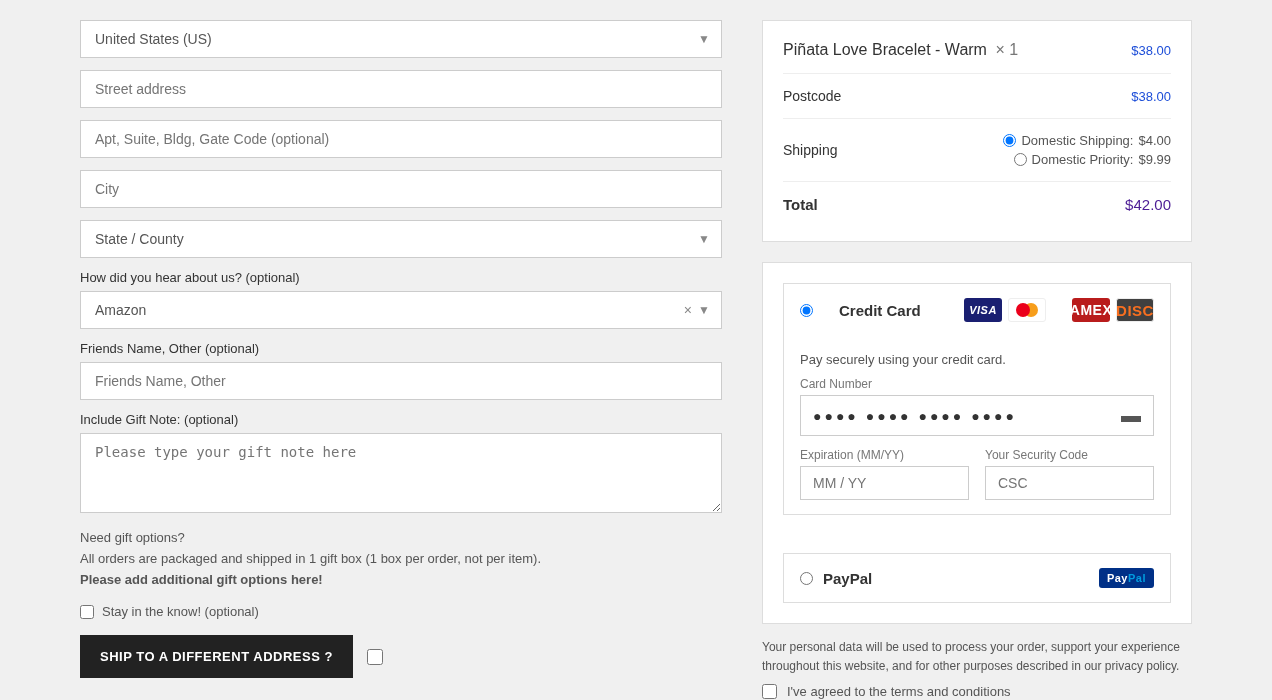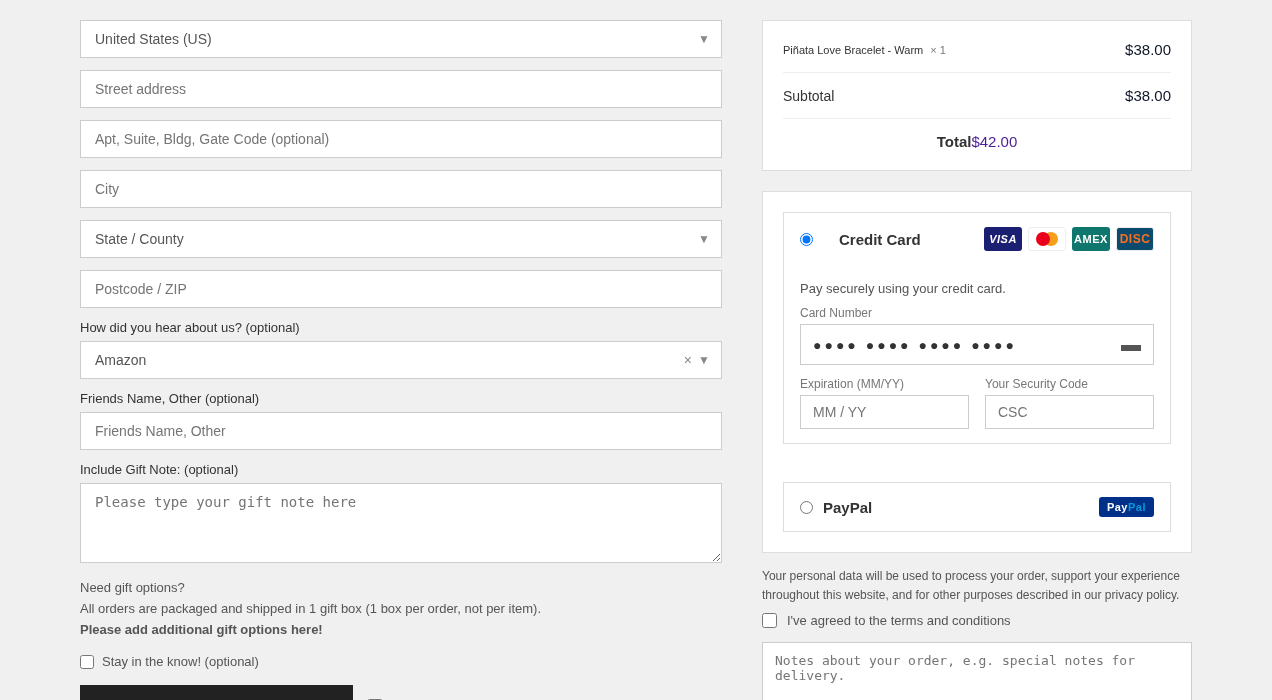--- a/index.html
+++ b/index.html
@@ -163,31 +163,30 @@
     .order-row {
       display: flex;
       justify-content: space-between;
       align-items: center;
       margin-bottom: 14px;
       padding-bottom: 14px;
       border-bottom: 1px solid #eee;
     }
     .order-row:last-child {
       border-bottom: none;
-      margin-bottom: 0;
+      margin-bottom: 8px;
       padding-bottom: 0;
-      justify-content: center;
     }
     .order-product-name {
-      font-size: 11px;
+      font-size: 16px;
       color: #333;
     }
     .order-price {
-      font-size: 15px;
-      color: #0f172a;
+      font-size: 13px;
+      color: #1d4ed8;
     }
     .order-label {
       font-size: 14px;
       color: #333;
     }
     .order-total-label {
       font-size: 15px;
       font-weight: bold;
       color: #333;
     }
@@ -263,28 +262,29 @@
       font-style: italic;
       font-size: 11px;
     }
     .card-mastercard {
       background: #fff;
       border: 1px solid #eee;
       position: relative;
       overflow: visible;
     }
     .card-amex {
-      background: #0f766e;
+      background: #b91c1c;
       color: #fff;
-      font-size: 11px;
+      font-size: 14px;
+      margin-left: 20px;
     }
     .card-discover {
-      background: #0c4a6e;
+      background: #404040;
       border: 1px solid #eee;
-      font-size: 12px;
+      font-size: 15px;
       color: #f76f20;
     }
 
     .credit-card-body {
       margin-top: 16px;
       padding-top: 14px;
     }
     .cc-label {
       font-size: 13px;
       color: #555;
@@ -441,23 +441,20 @@
 
     <div class="form-group">
       <div class="form-select-wrapper">
         <select class="form-select">
           <option>State / County</option>
         </select>
         <span class="select-arrow">▼</span>
       </div>
     </div>
 
-    <div class="form-group">
-      <input type="text" class="form-input" placeholder="Postcode / ZIP" style="">
-    </div>
 
     <div class="form-group">
       <span class="label-text">How did you hear about us? (optional)</span>
       <div class="form-select-wrapper select-with-clear">
         <select class="form-select">
           <option>Amazon</option>
         </select>
         <button class="clear-btn">×</button>
         <span class="select-arrow">▼</span>
       </div>
@@ -497,24 +494,39 @@
     <div class="order-summary">
       <div class="order-row">
         <span class="order-product-name">
           <span>Piñata Love Bracelet - Warm</span>
           <span style="color:#777; margin-left:4px;">× 1</span>
         </span>
         <span class="order-price">$38.00</span>
       </div>
 
       <div class="order-row">
-        <span class="order-label">Subtotal</span>
+        <span class="order-label">Postcode</span>
         <span class="order-price">$38.00</span>
       </div>
 
+      <div class="order-row">
+        <span class="order-label">Shipping</span>
+        <div class="shipping-options">
+          <div class="shipping-option">
+            <input type="radio" name="shipping" checked="" style="">
+            <span>Domestic Shipping:</span>
+            <span>$4.00</span>
+          </div>
+          <div class="shipping-option">
+            <input type="radio" name="shipping" style="">
+            <span>Domestic Priority:</span>
+            <span>$9.99</span>
+          </div>
+        </div>
+      </div>
 
       <div class="order-row">
         <span class="order-total-label">Total</span>
         <span class="order-total-price">$42.00</span>
       </div>
     </div>
 
     
     <div class="payment-section">
 

